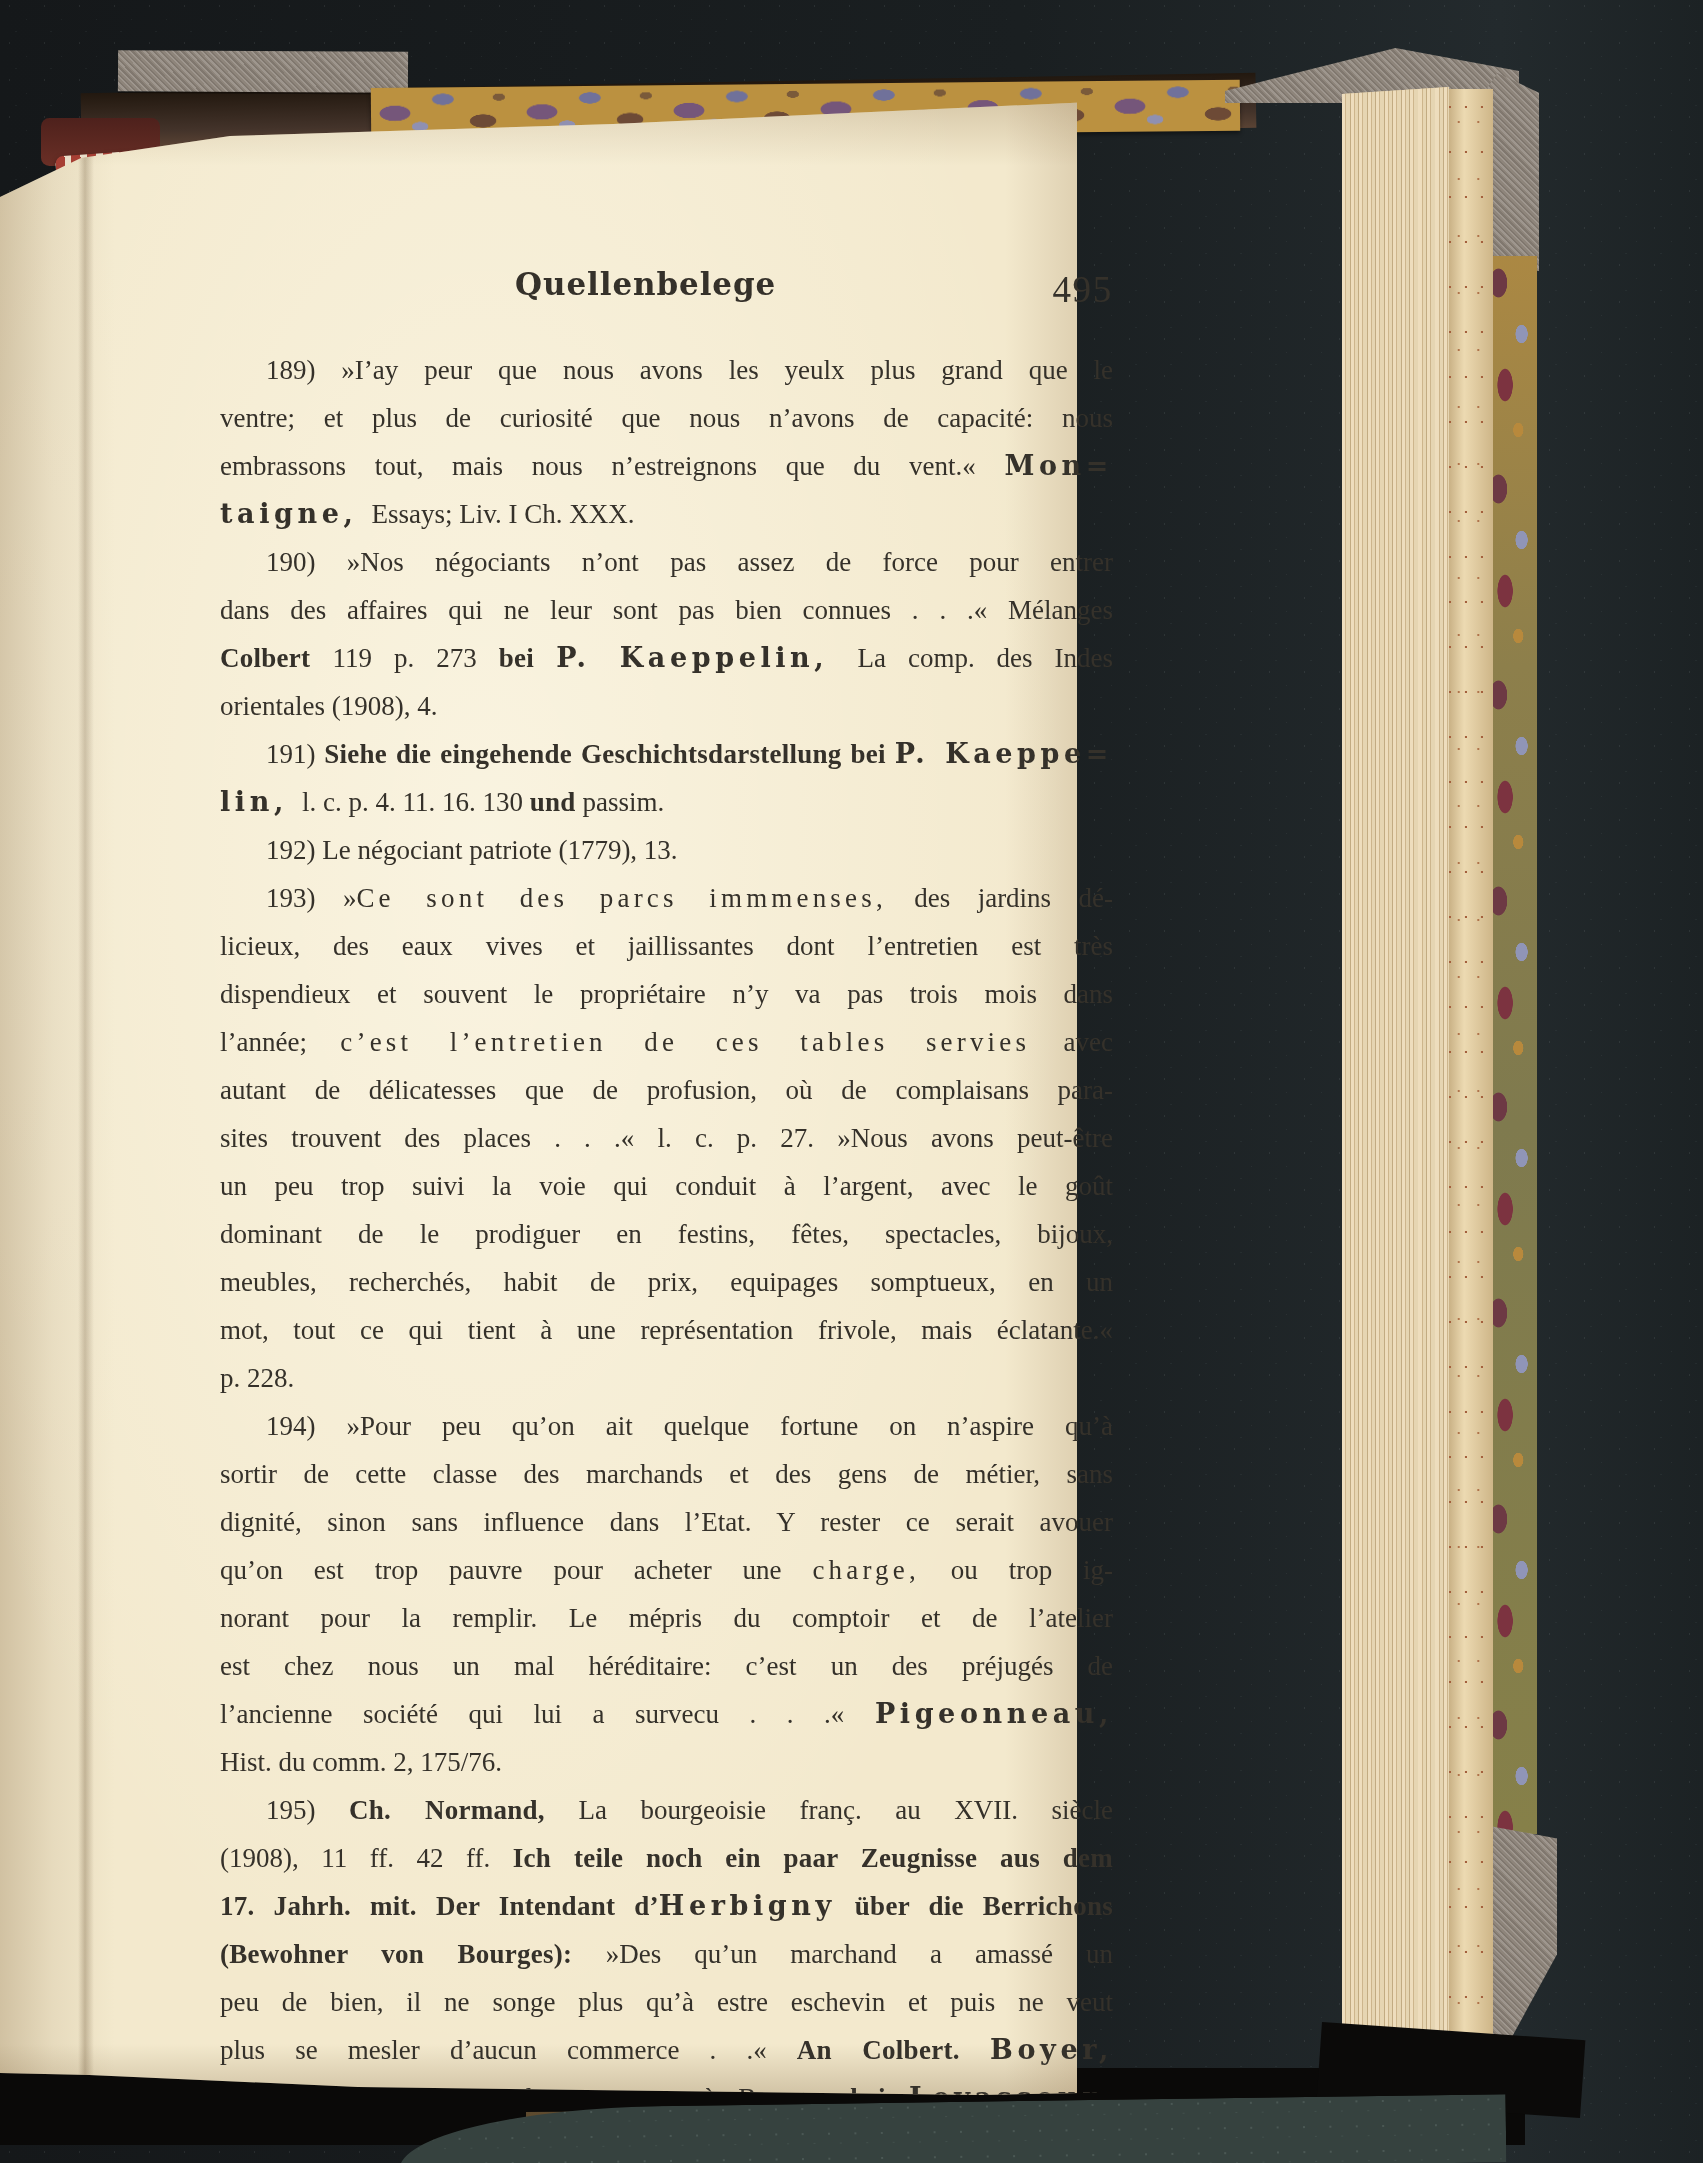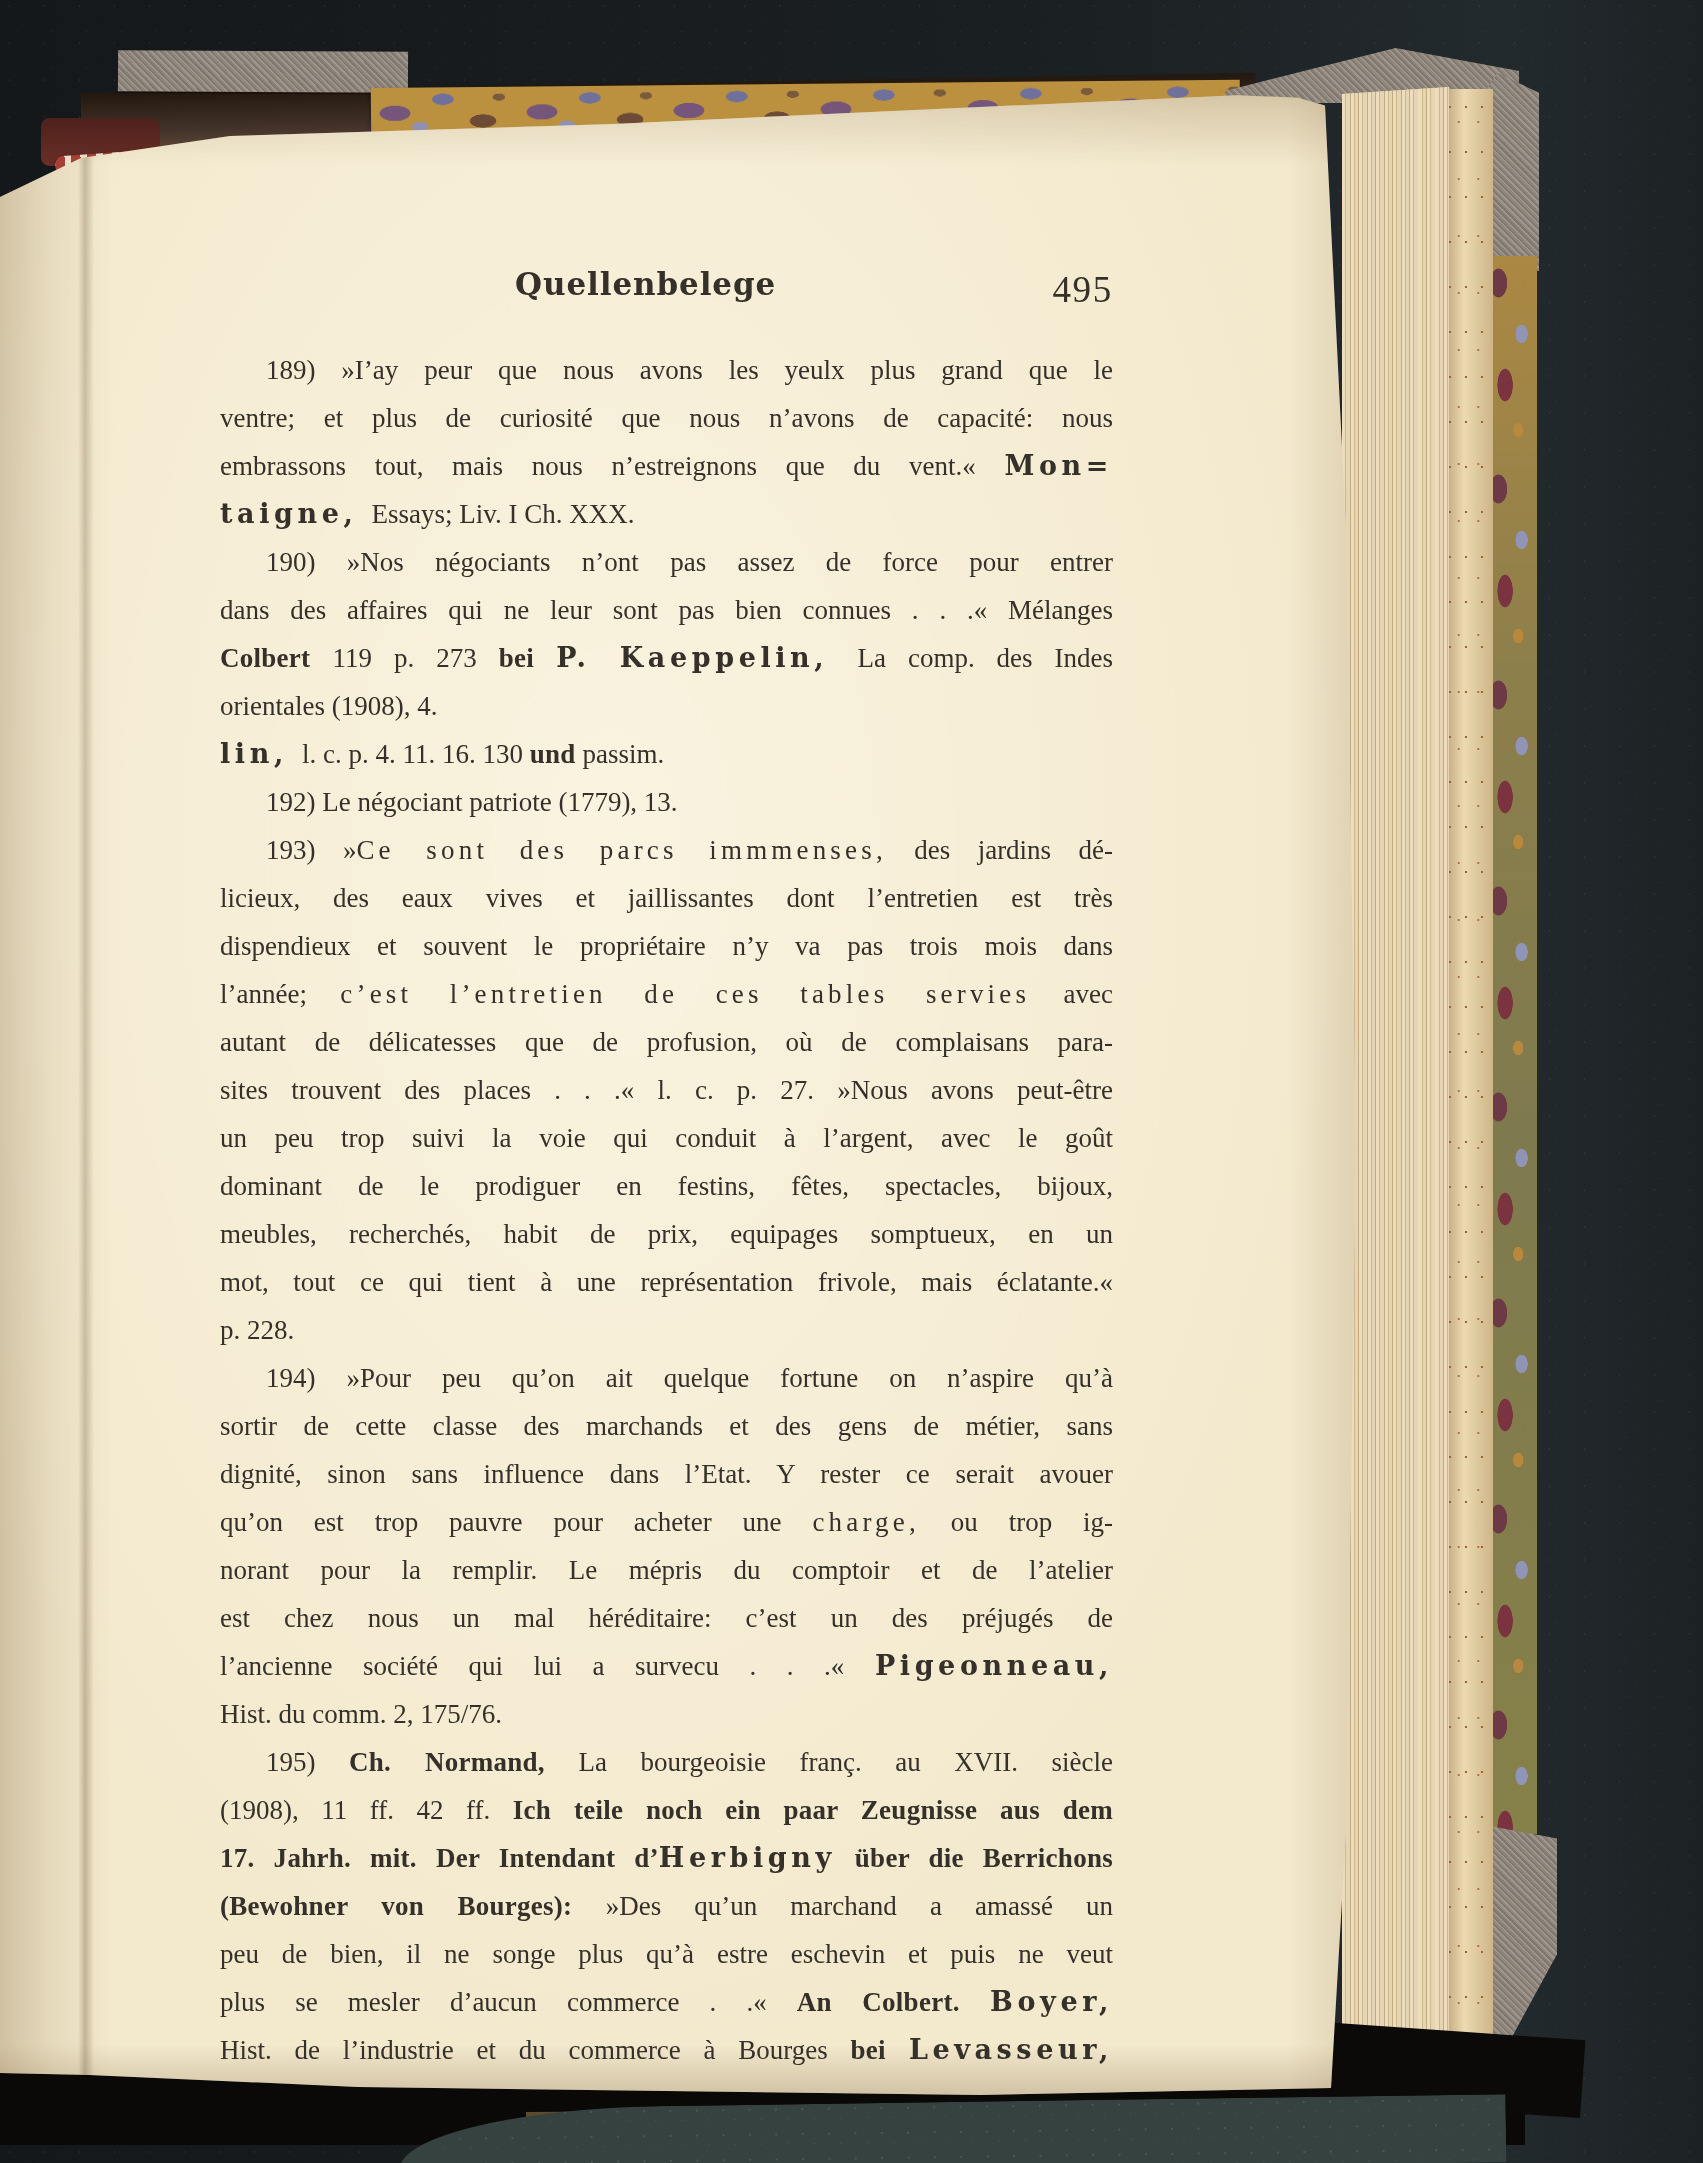--- a/index.html
+++ b/index.html
@@ -75,21 +75,21 @@
   #bottom-cover-line{left:526px;top:2109px;width:971px;height:5.1px;transform:rotate(-.35deg);
     background:linear-gradient(90deg,#5d4a2e,#75583a 40%,#4f3d26 75%,#6a5434);}
   #bottom-black-diag{left:1319px;top:2031px;width:264px;height:78px;transform:rotate(4deg);background:#0b0a09;}
   #back-cover-teal{left:399px;top:2102px;width:1107px;height:68px;transform:rotate(-.8deg);
     border-top-left-radius:264px 60px;
     background-color:#36423f;
     background-image:radial-gradient(circle 1.1px at 7.7px 5.1px, rgba(200,220,215,.14) 96%, transparent),
       radial-gradient(circle 0.9px at 19.6px 14.5px, rgba(150,175,170,.12) 96%, transparent);
     background-size:26.4px 25px,26.4px 25px;}
   
-  #book-page{left:0;top:85px;width:1359px;height:2014px;
+  #book-page{left:0;top:85px;width:1077px;height:2014px;
     background-color:#f3e9cd;
     background-image:
       radial-gradient(ellipse at 45% 38%, rgba(255,252,240,.55), transparent 70%),
       linear-gradient(90deg, rgba(120,90,50,.28), rgba(120,90,50,.10) 53px, transparent 115px),
       linear-gradient(90deg, transparent 78px, rgba(95,72,42,.30) 85px, transparent 94px),
       linear-gradient(180deg, rgba(140,110,70,.33), transparent 81px),
       linear-gradient(270deg, rgba(150,120,80,.22), transparent 72px),
       linear-gradient(0deg, rgba(120,95,60,.30), transparent 55px);
     clip-path:polygon(0 112px,81px 73px,230px 51px,613px 39px,1237px 10.2px,1298px 12.8px,1325px 20.4px,
       1346px 443px,1356px 1065px,1346px 1746px,1331px 2003px,980px 2010px,358px 2002px,89px 1990px,0 1988px);}
@@ -135,20 +135,21 @@
     </div>
     <div id="text-block">
         <div class="line ind"><span class="rm">189) »I’ay peur que nous avons les yeulx plus grand que le</span></div>
         <div class="line"><span class="rm">ventre; et plus de curiosité que nous n’avons de capacité: nous</span></div>
         <div class="line"><span class="rm">embrassons tout, mais nous n’estreignons que du vent.« </span><span class="fs">Mon=</span></div>
         <div class="line last"><span class="fs">taigne, </span><span class="rm">Essays; Liv. I Ch. XXX.</span></div>
         <div class="line ind"><span class="rm">190) »Nos négociants n’ont pas assez de force pour entrer</span></div>
         <div class="line"><span class="rm">dans des affaires qui ne leur sont pas bien connues . . .« Mélanges</span></div>
         <div class="line"><span class="fr">Colbert </span><span class="rm">119 p. 273 </span><span class="fr">bei </span><span class="fs">P. Kaeppelin, </span><span class="rm">La comp. des Indes</span></div>
         <div class="line last"><span class="rm">orientales (1908), 4.</span></div>
+        <div class="line ind"><span class="rm">191) </span><span class="fr">Siehe die eingehende Geschichtsdarstellung bei </span><span class="fs">P. Kaeppe=</span></div>
         <div class="line last"><span class="fs">lin, </span><span class="rm">l. c. p. 4. 11. 16. 130 </span><span class="fr">und </span><span class="rm">passim.</span></div>
         <div class="line ind last"><span class="rm">192) Le négociant patriote (1779), 13.</span></div>
         <div class="line ind"><span class="rm">193) »</span><span class="sp">Ce sont des parcs immmenses,</span><span class="rm"> des jardins dé-</span></div>
         <div class="line"><span class="rm">licieux, des eaux vives et jaillissantes dont l’entretien est très</span></div>
         <div class="line"><span class="rm">dispendieux et souvent le propriétaire n’y va pas trois mois dans</span></div>
         <div class="line"><span class="rm">l’année; </span><span class="sp">c’est l’entretien de ces tables servies</span><span class="rm"> avec</span></div>
         <div class="line"><span class="rm">autant de délicatesses que de profusion, où de complaisans para-</span></div>
         <div class="line"><span class="rm">sites trouvent des places . . .« l. c. p. 27.  »Nous avons peut-être</span></div>
         <div class="line"><span class="rm">un peu trop suivi la voie qui conduit à l’argent, avec le goût</span></div>
         <div class="line"><span class="rm">dominant de le prodiguer en festins, fêtes, spectacles, bijoux,</span></div>

